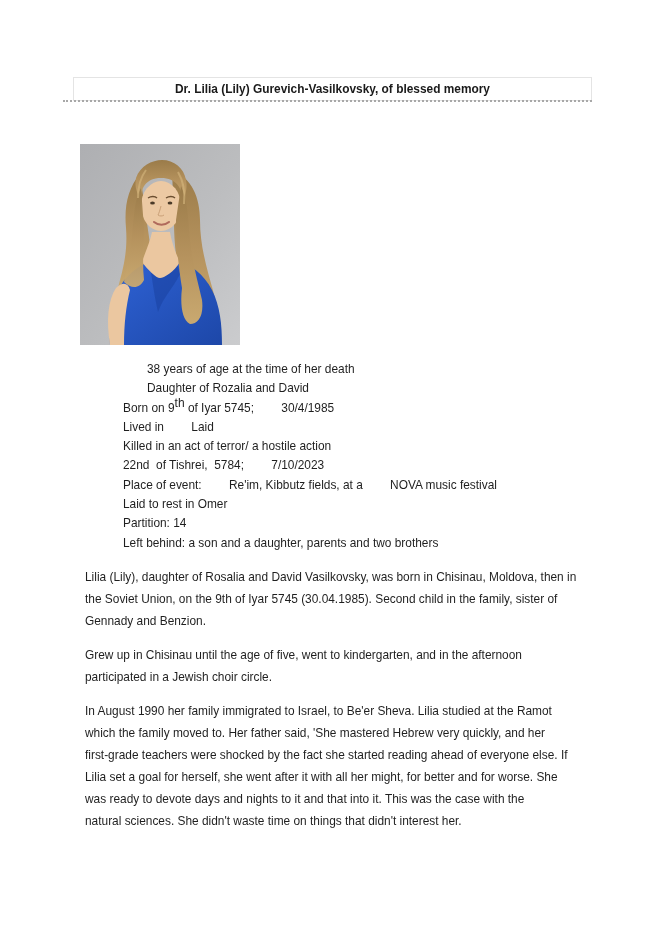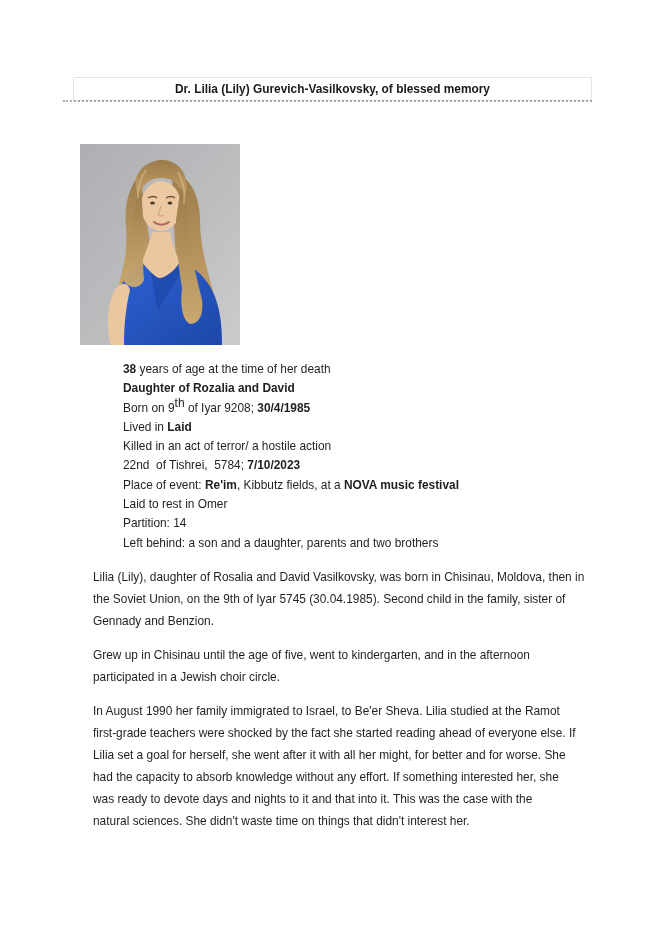--- a/index.html
+++ b/index.html
@@ -35,31 +35,31 @@
   }
   .photo svg { display: block; }
   .details-list {
     position: absolute;
     left: 123px; top: 360px;
     font-size: 11.9px;
     line-height: 19.3px;
     color: #1f1f1f;
   }
   .detail-line { white-space: pre; }
-  .detail-line .b { font-weight: bold; }
+  .detail-line .b { font-weight: normal; margin-left: 24px; }
   .detail-line sup { font-size: 12px; line-height: 0; }
   .biography {
     position: absolute;
     left: 81px; top: 566px;
     width: 520px;
     font-size: 11.9px;
     line-height: 22px;
     color: #1f1f1f;
   }
-  .para { margin: 0 0 12px 12px; }
+  .para { margin: 0 0 12px 4px; }
   .para-line { white-space: nowrap; }
 </style>
 </head>
 <body>
 
 <div class="page">
 
   <div class="title-box">
     <span>Dr. Lilia (Lily) Gurevich-Vasilkovsky, of blessed memory</span>
   </div>
@@ -107,21 +107,21 @@
       <path d="M81,34 C66,34 60,44 61,58 C58,50 54,44 56,34 C60,22 72,16 82,16 C94,16 104,24 106,36 C108,46 104,54 102,58 C103,44 96,34 81,34 Z" fill="url(#hairg)"></path>
       <path d="M61,44 C54,56 54,74 52,92 C50,112 46,126 44,138 C52,146 60,144 64,136 C62,118 64,100 64,84 Z" fill="url(#hairg)" opacity="0.95"></path>
       <path d="M101,42 C108,56 108,76 110,96 C112,118 118,138 122,156 C124,172 118,180 110,180 C102,176 100,160 102,144 C98,120 96,96 96,76 Z" fill="url(#hairg)"></path>
       <path d="M66,26 C60,34 58,44 58,54 M98,28 C104,38 105,50 104,60" stroke="#d5b87e" stroke-width="2" fill="none" opacity="0.6"></path>
     </svg>
   </div>
 
   <div class="details-list">
       <div class="detail-line"><span class="b">38</span><span> years of age at the time of her death</span></div>
       <div class="detail-line"><span class="b">Daughter of Rozalia and David</span></div>
-      <div class="detail-line"><span>Born on 9</span><sup>th</sup><span> of Iyar 9208; </span><span class="b">30/4/1985</span></div>
+      <div class="detail-line"><span>Born on 9</span><sup>th</sup><span> of Iyar 5745; </span><span class="b">30/4/1985</span></div>
       <div class="detail-line"><span>Lived in </span><span class="b">Laid</span></div>
       <div class="detail-line"><span>Killed in an act of terror/ a hostile action</span></div>
       <div class="detail-line"><span>22nd  of Tishrei,  5784; </span><span class="b">7/10/2023</span></div>
       <div class="detail-line"><span>Place of event: </span><span class="b">Re'im</span><span>, Kibbutz fields, at a </span><span class="b">NOVA music festival</span></div>
       <div class="detail-line"><span>Laid to rest in Omer</span></div>
       <div class="detail-line"><span>Partition: 14</span></div>
       <div class="detail-line"><span>Left behind: a son and a daughter, parents and two brothers</span></div>
     </div>
 
   <div class="biography">
@@ -129,21 +129,21 @@
         <div class="para-line">Lilia (Lily), daughter of Rosalia and David Vasilkovsky, was born in Chisinau, Moldova, then in</div>
         <div class="para-line">the Soviet Union, on the 9th of Iyar 5745 (30.04.1985). Second child in the family, sister of</div>
         <div class="para-line">Gennady and Benzion.</div>
       </div>
       <div class="para">
         <div class="para-line">Grew up in Chisinau until the age of five, went to kindergarten, and in the afternoon</div>
         <div class="para-line">participated in a Jewish choir circle.</div>
       </div>
       <div class="para">
         <div class="para-line">In August 1990 her family immigrated to Israel, to Be'er Sheva. Lilia studied at the Ramot</div>
+        <div class="para-line">which the family moved to. Her father said, 'She mastered Hebrew very quickly, and her</div>
         <div class="para-line">first-grade teachers were shocked by the fact she started reading ahead of everyone else. If</div>
         <div class="para-line">Lilia set a goal for herself, she went after it with all her might, for better and for worse. She</div>
-        <div class="para-line">had the capacity to absorb knowledge without any effort. If something interested her, she</div>
         <div class="para-line">was ready to devote days and nights to it and that into it. This was the case with the</div>
         <div class="para-line">natural sciences. She didn't waste time on things that didn't interest her.</div>
       </div>
     </div>
 
 </div>
 
 </body></html>

